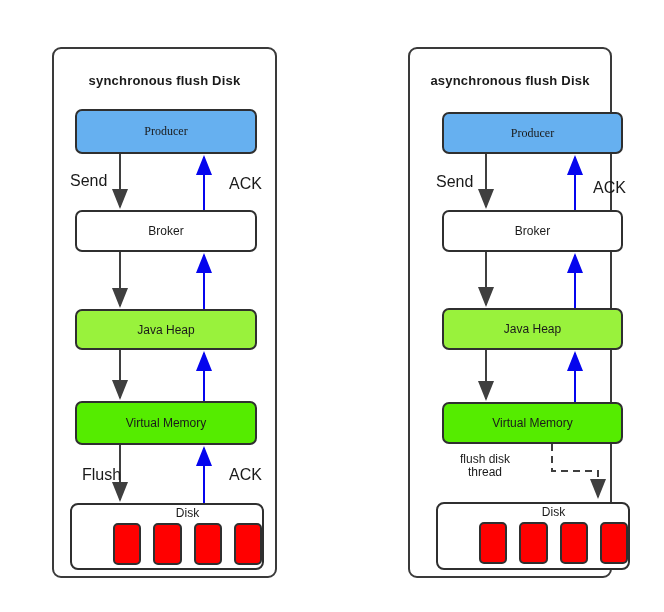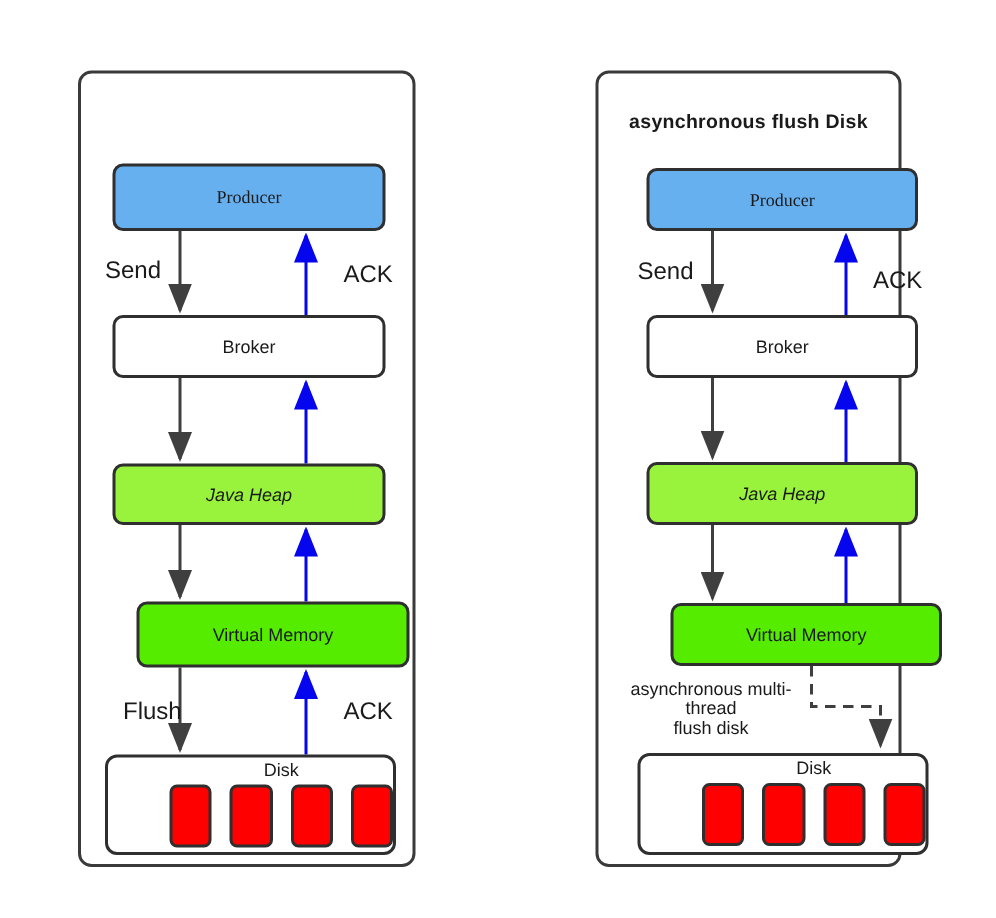--- a/index.html
+++ b/index.html
@@ -15,21 +15,21 @@
   .panel {
     position: absolute;
     top: 47px;
     height: 531px;
     border: 2px solid var(--panel-border, #3a3a3a);
     border-radius: 9px;
     background: #ffffff;
     box-sizing: border-box;
   }
   #panel-sync  { left: 52px;  width: 225px; }
-  #panel-async { left: 397px; width: 204px; }
+  #panel-async { left: 408px; width: 204px; }
 
   .panel-title {
     position: absolute;
     top: 24px; left: 0; right: 0;
     text-align: center;
     font-size: 13px;
     font-weight: bold;
     letter-spacing: 0.2px;
   }
   .node {
@@ -37,22 +37,22 @@
     box-sizing: border-box;
     border: 2px solid var(--node-border, #2f2f2f);
     border-radius: 7px;
     display: flex;
     align-items: center;
     justify-content: center;
     font-size: 12px;
   }
   .producer { background: var(--producer-fill, #66b0f0); font-family: Liberation Serif, serif; }
   .broker   { background: var(--broker-fill, #ffffff); }
-  .javaheap { background: var(--java-heap-fill, #99f23c); font-style: italic; }
-  .vmem     { background: var(--virtual-memory-fill, #55ec00); margin-left: 16px; }
+  .javaheap { background: var(--java-heap-fill, #99f23c); }
+  .vmem     { background: var(--virtual-memory-fill, #55ec00); }
   .disk {
     position: absolute;
     box-sizing: border-box;
     border: 2px solid var(--node-border, #2f2f2f);
     border-radius: 8px;
     background: var(--disk-fill, #ffffff);
     padding-left: 41px;
   }
   .disk-label {
     text-align: center;
@@ -118,20 +118,21 @@
       <line x1="66" y1="105" x2="66" y2="158" stroke="#3F3F3F" stroke-width="2" marker-end="url(#ahb-l)"></line>
       <line x1="66" y1="203" x2="66" y2="257" stroke="#3F3F3F" stroke-width="2" marker-end="url(#ahb-l)"></line>
       <line x1="66" y1="301" x2="66" y2="349" stroke="#3F3F3F" stroke-width="2" marker-end="url(#ahb-l)"></line>
       <line x1="66" y1="396" x2="66" y2="451" stroke="#3F3F3F" stroke-width="2" marker-end="url(#ahb-l)"></line>
       <line x1="150" y1="454" x2="150" y2="399" stroke="#0505EE" stroke-width="2" marker-end="url(#ahu-l)"></line>
       <line x1="150" y1="352" x2="150" y2="304" stroke="#0505EE" stroke-width="2" marker-end="url(#ahu-l)"></line>
       <line x1="150" y1="260" x2="150" y2="206" stroke="#0505EE" stroke-width="2" marker-end="url(#ahu-l)"></line>
       <line x1="150" y1="161" x2="150" y2="108" stroke="#0505EE" stroke-width="2" marker-end="url(#ahu-l)"></line>
     </svg>
 
+    <div class="panel-title">synchronous flush Disk</div>
 
     <div class="node producer">Producer</div>
     <div class="node broker">Broker</div>
     <div class="node javaheap">Java Heap</div>
     <div class="node vmem">Virtual Memory</div>
 
     <div class="disk">
       <div class="disk-label">Disk</div>
       <div class="disk-blocks">
         <div class="disk-block"></div>
@@ -179,19 +180,18 @@
         <div class="disk-block"></div>
         <div class="disk-block"></div>
         <div class="disk-block"></div>
         <div class="disk-block"></div>
       </div>
     </div>
 
     <div class="edge-label lbl-send">Send</div>
     <div class="edge-label lbl-ack-top">ACK</div>
     <div class="edge-label lbl-async">
-      <div>asynchronous multi-</div>
+      <div>flush disk</div>
       <div>thread</div>
-      <div>flush disk</div>
     </div>
   </div>
 
 </div>
 
 </body></html>

